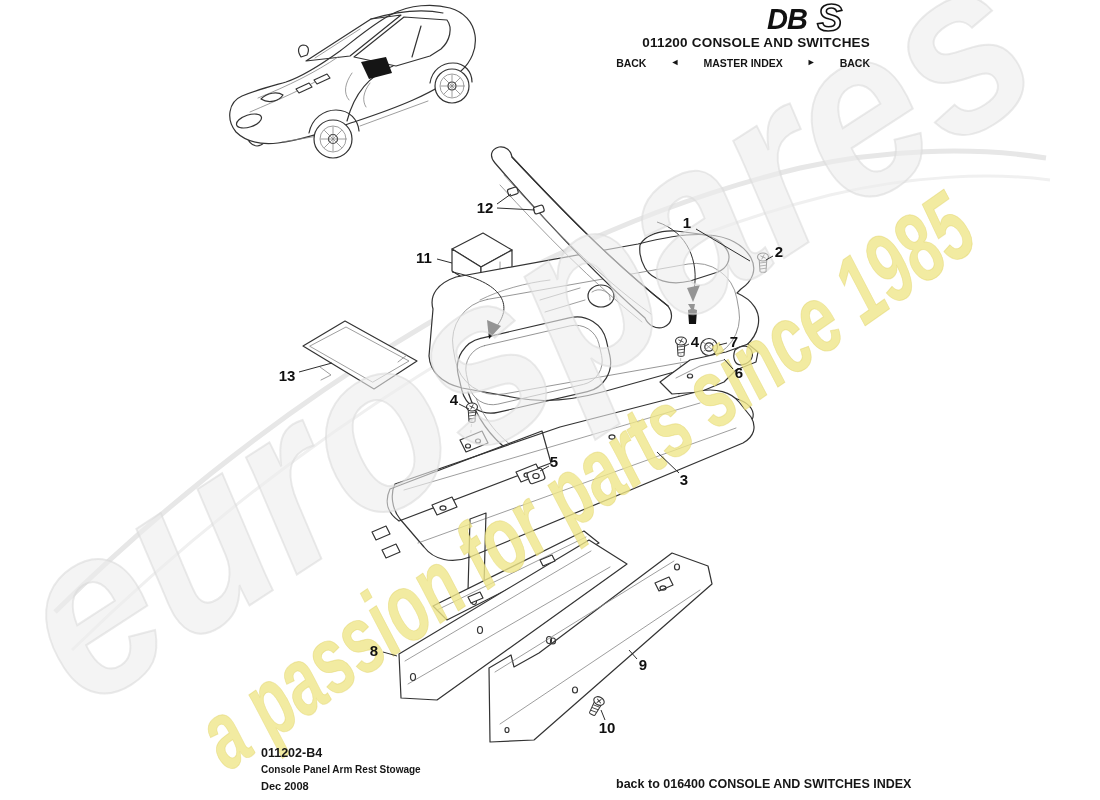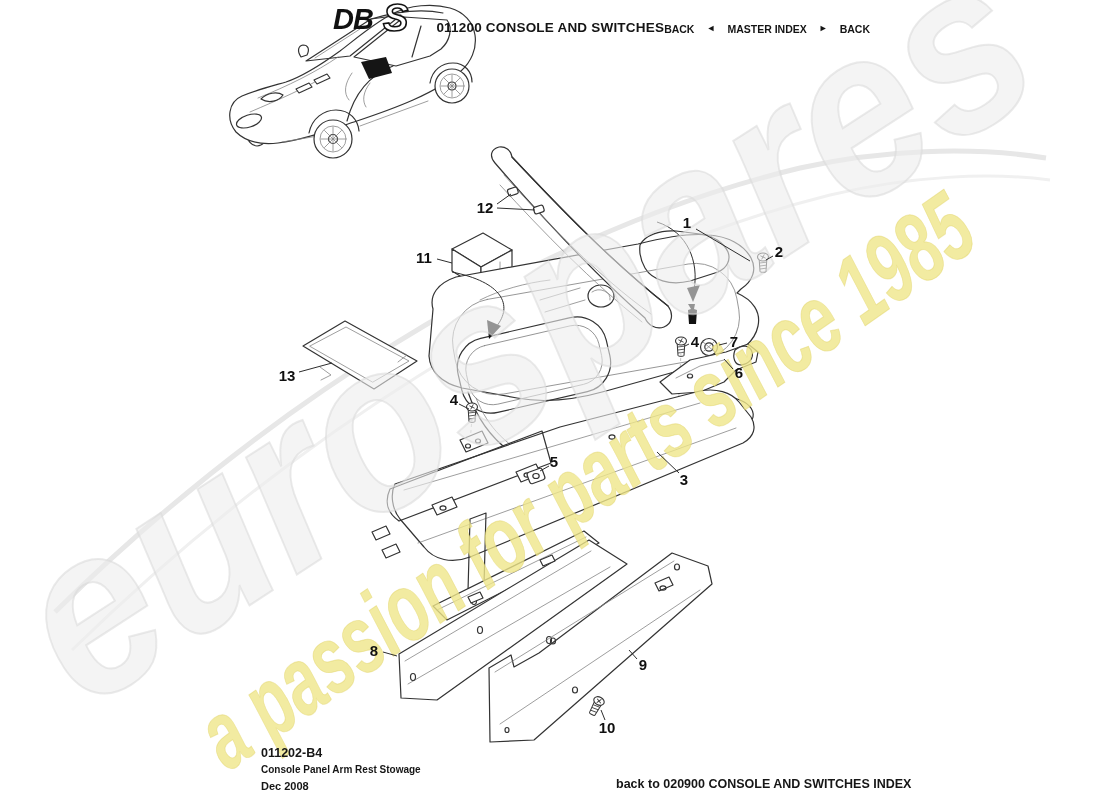--- a/index.html
+++ b/index.html
@@ -1,24 +1,24 @@
 <!DOCTYPE html>
 <html><head>
 <meta charset="utf-8">
 <style>
   html,body{margin:0;padding:0;background:#fff;}
   .page{position:relative;width:1100px;height:800px;background:#fff;overflow:hidden;
         font-family:"Liberation Sans","DejaVu Sans",sans-serif;}
   svg.diagram{position:absolute;left:0;top:0;}
 
   
-  .header{position:absolute;top:3px;right:230px;display:flex;
+  .header{position:absolute;top:3px;right:230px;display:flex;flex-direction:column;
           align-items:flex-end;color:#141414;}
-  .title{font-size:13.5px;font-weight:bold;letter-spacing:.2px;margin-top:8px;white-space:nowrap;}
-  .nav{display:flex;gap:12px;align-items:center;font-size:10.5px;font-weight:bold;margin-top:7px;}
+  .title{font-size:13.5px;font-weight:bold;letter-spacing:.2px;margin-top:0;white-space:nowrap;}
+  .nav{display:flex;gap:24px;align-items:center;font-size:10.5px;font-weight:bold;margin-top:7px;}
   .nav .lk{cursor:pointer;}
   .arrow{font-size:9px;position:relative;top:-1px;}
 
   
   .footer-left{position:absolute;left:233px;top:746px;color:#161616;line-height:15px;margin-left:28px;}
   .fl-num{font-size:12.5px;font-weight:bold;}
   .fl-title{font-size:10px;font-weight:bold;margin-top:1px;}
   .fl-date{font-size:11px;font-weight:600;margin-top:2px;}
   .footer-right{position:absolute;left:616px;top:777px;font-size:12.5px;font-weight:bold;
                 color:#161616;cursor:pointer;white-space:nowrap;}
@@ -247,15 +247,15 @@
       <span class="arrow">►</span>
       <span class="lk">BACK</span>
     </div>
   </div>
 
   <div class="footer-left">
     <div class="fl-num">011202-B4</div>
     <div class="fl-title">Console Panel Arm Rest Stowage</div>
     <div class="fl-date">Dec 2008</div>
   </div>
-  <div class="footer-right">back to 020900 CONSOLE AND SWITCHES INDEX</div>
+  <div class="footer-right">back to 016400 CONSOLE AND SWITCHES INDEX</div>
 
 </div>
 
 </body></html>

